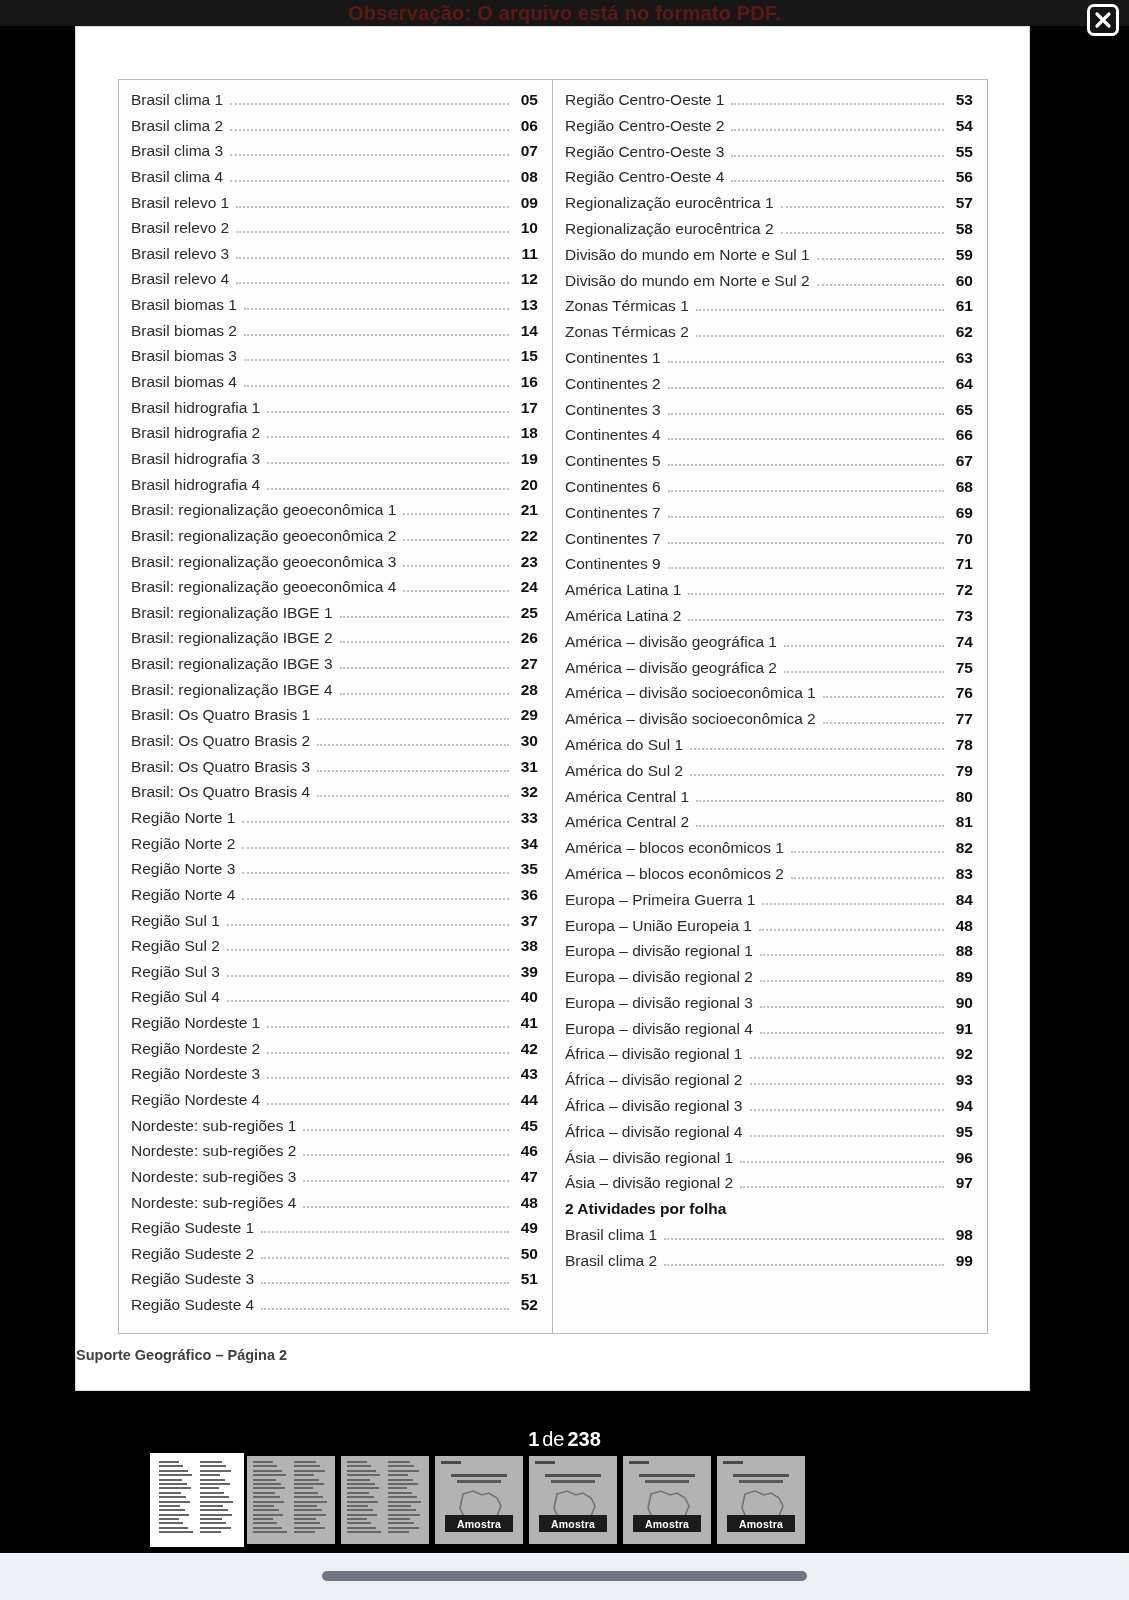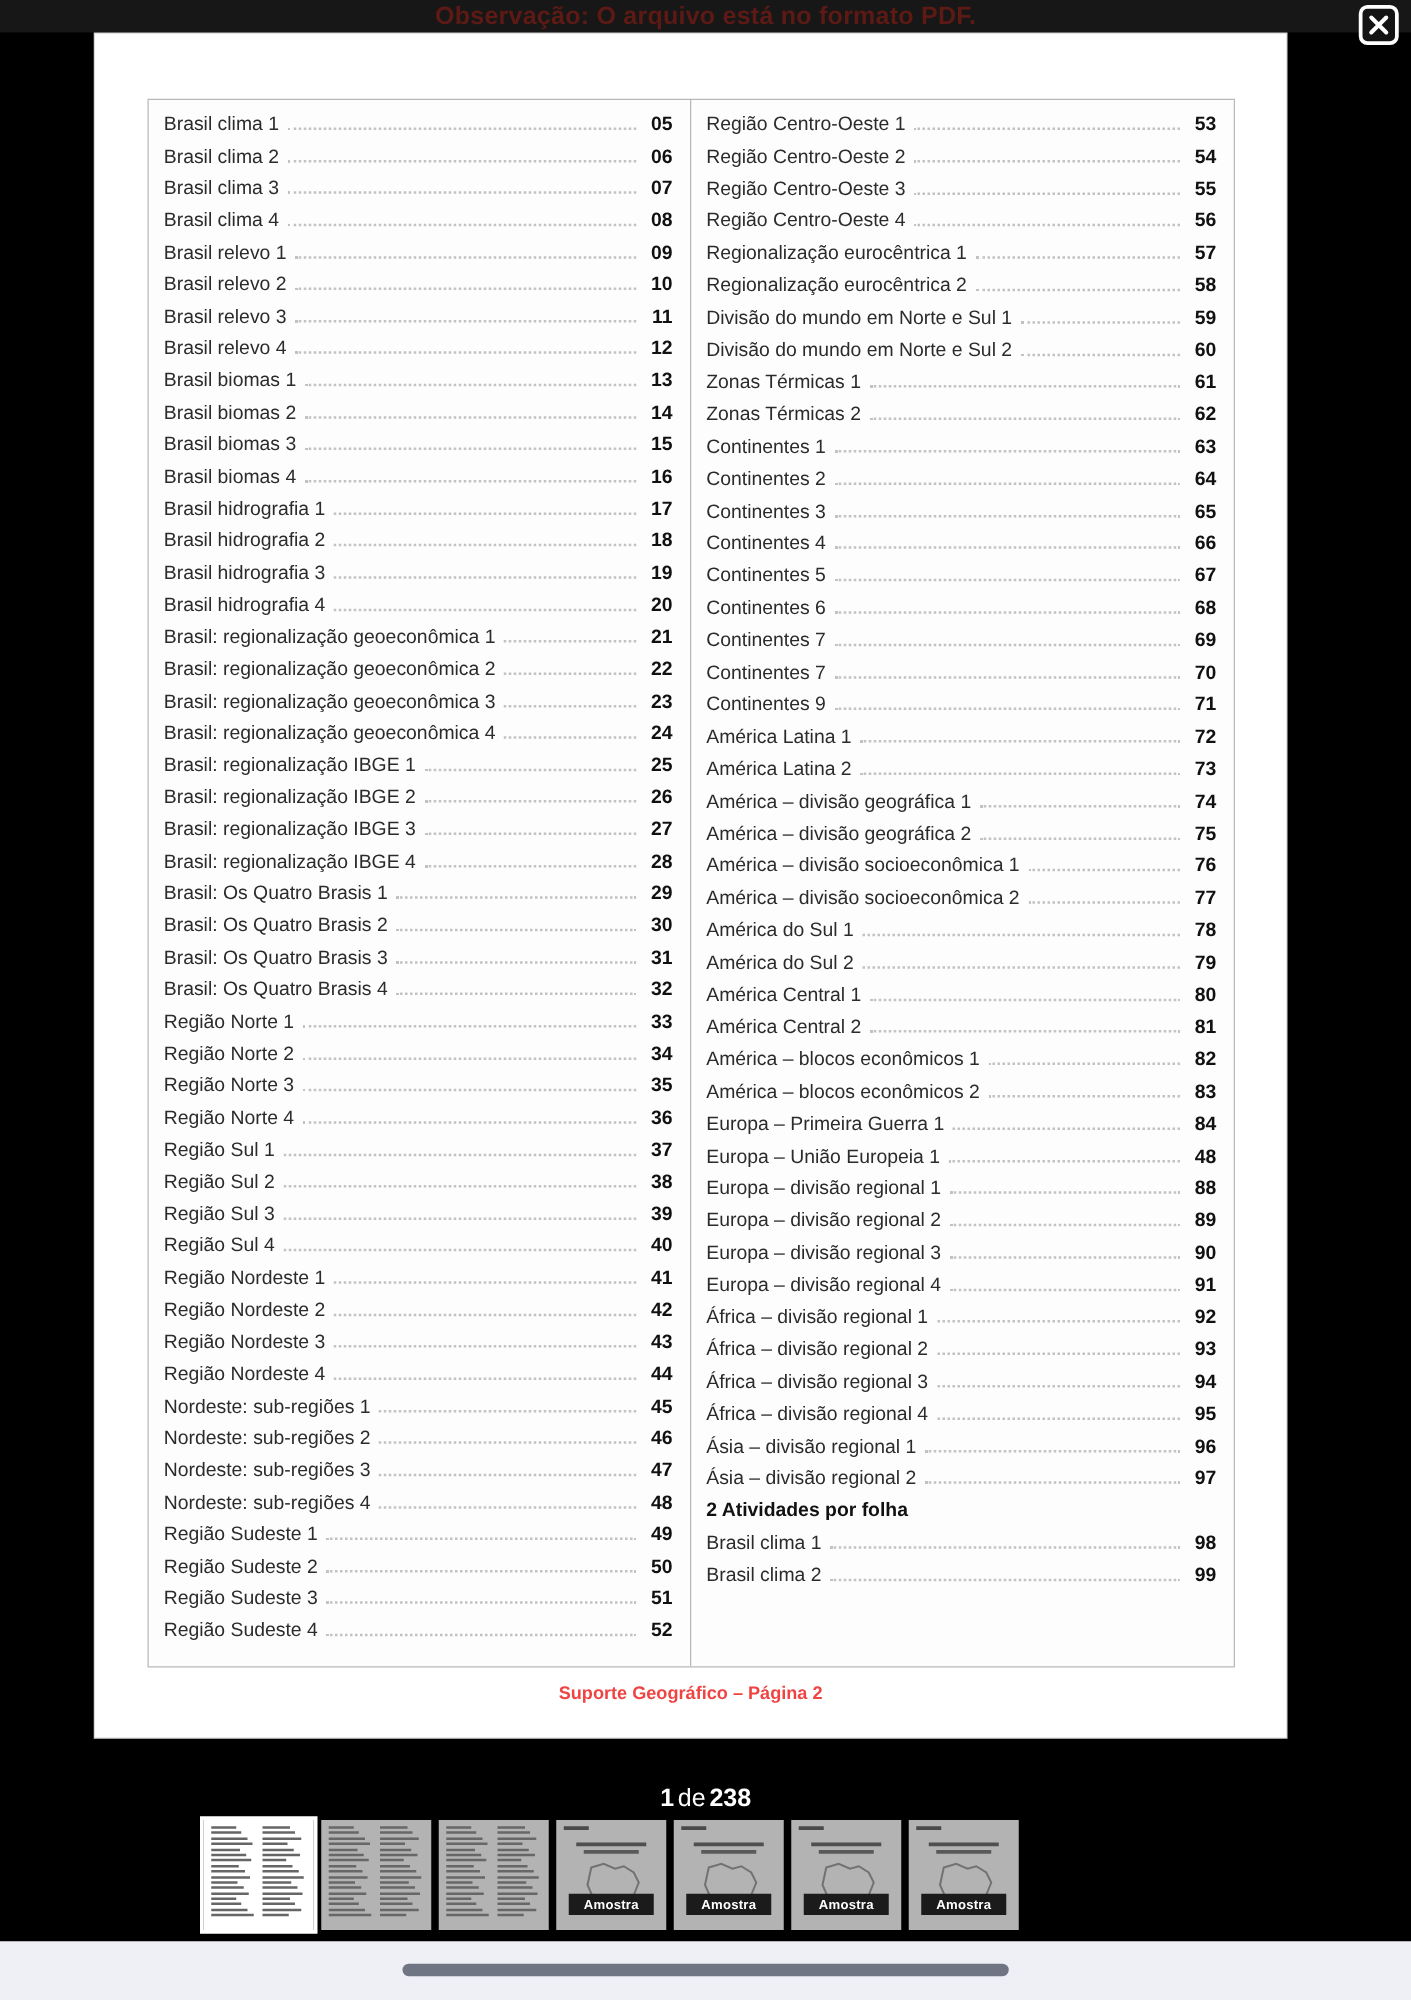--- a/index.html
+++ b/index.html
@@ -153,44 +153,43 @@
 
   .entry.heading {
     font-weight: bold;
     color: #111;
   }
 
   .page-footer {
     position: absolute;
     left: 0; right: 0;
     top: 1320px;
-    text-align: center;
     font-size: 14.5px;
     font-weight: bold;
-    color: #ef4444;
+    color: #404040;
   }
 
   
   .page-counter {
     position: absolute;
     left: 0; right: 0;
     top: 1428px;
     text-align: center;
     z-index: 8;
     font-size: 20px;
     color: #ffffff;
   }
   .page-counter .cur  { font-weight: bold; }
   .page-counter .of   { font-weight: normal; padding: 0 3px; }
   .page-counter .tot  { font-weight: bold; }
 
   
   .filmstrip {
     position: absolute;
-    left: 14px;
+    left: 4px;
     top: 1452px;
     width: 950px;
     height: 96px;
     z-index: 8;
     display: flex;
     align-items: center;
     justify-content: center;
     gap: 6px;
   }
   .thumb {

